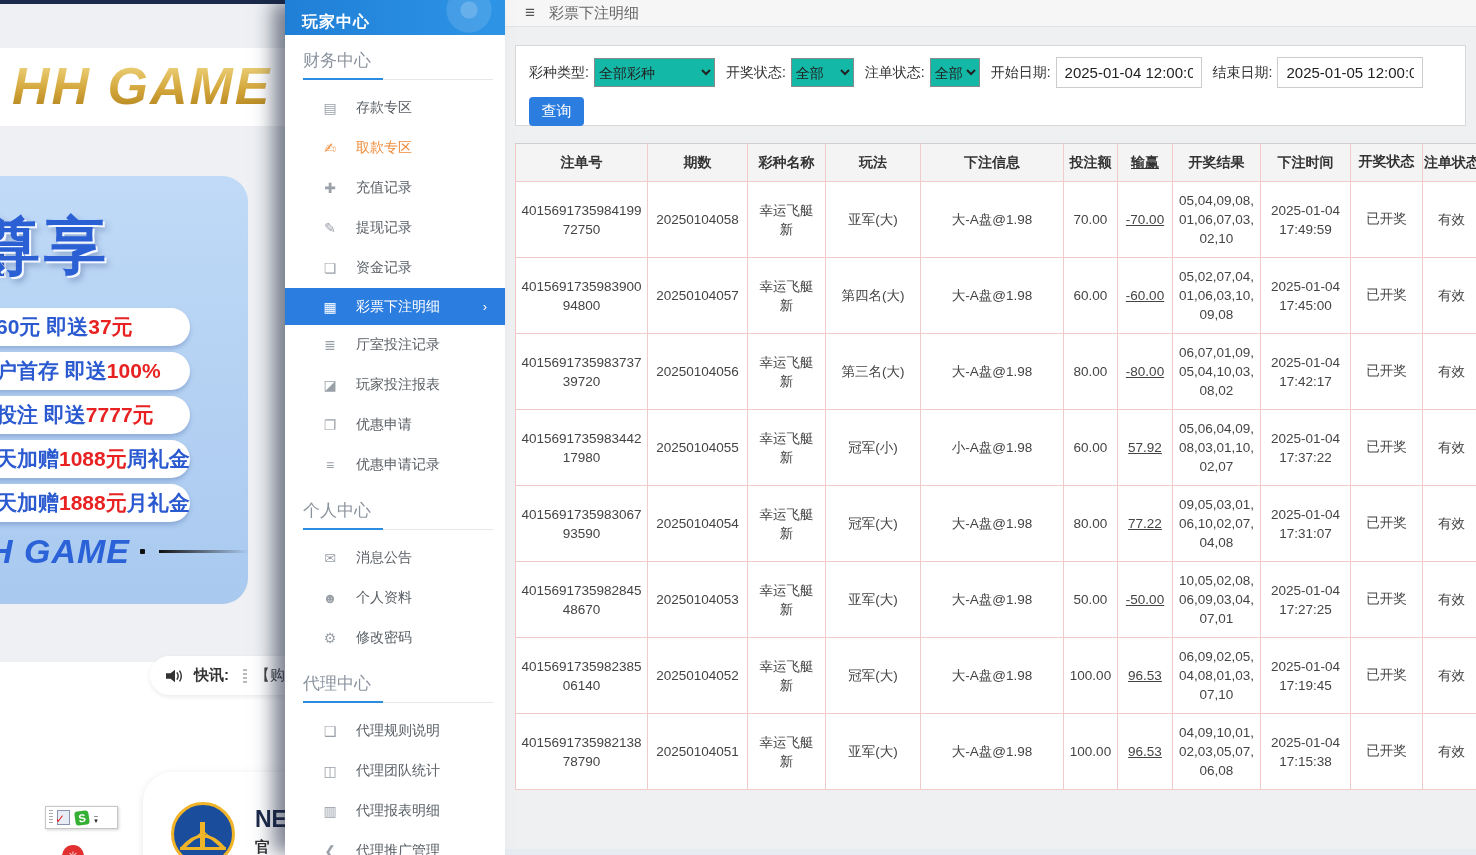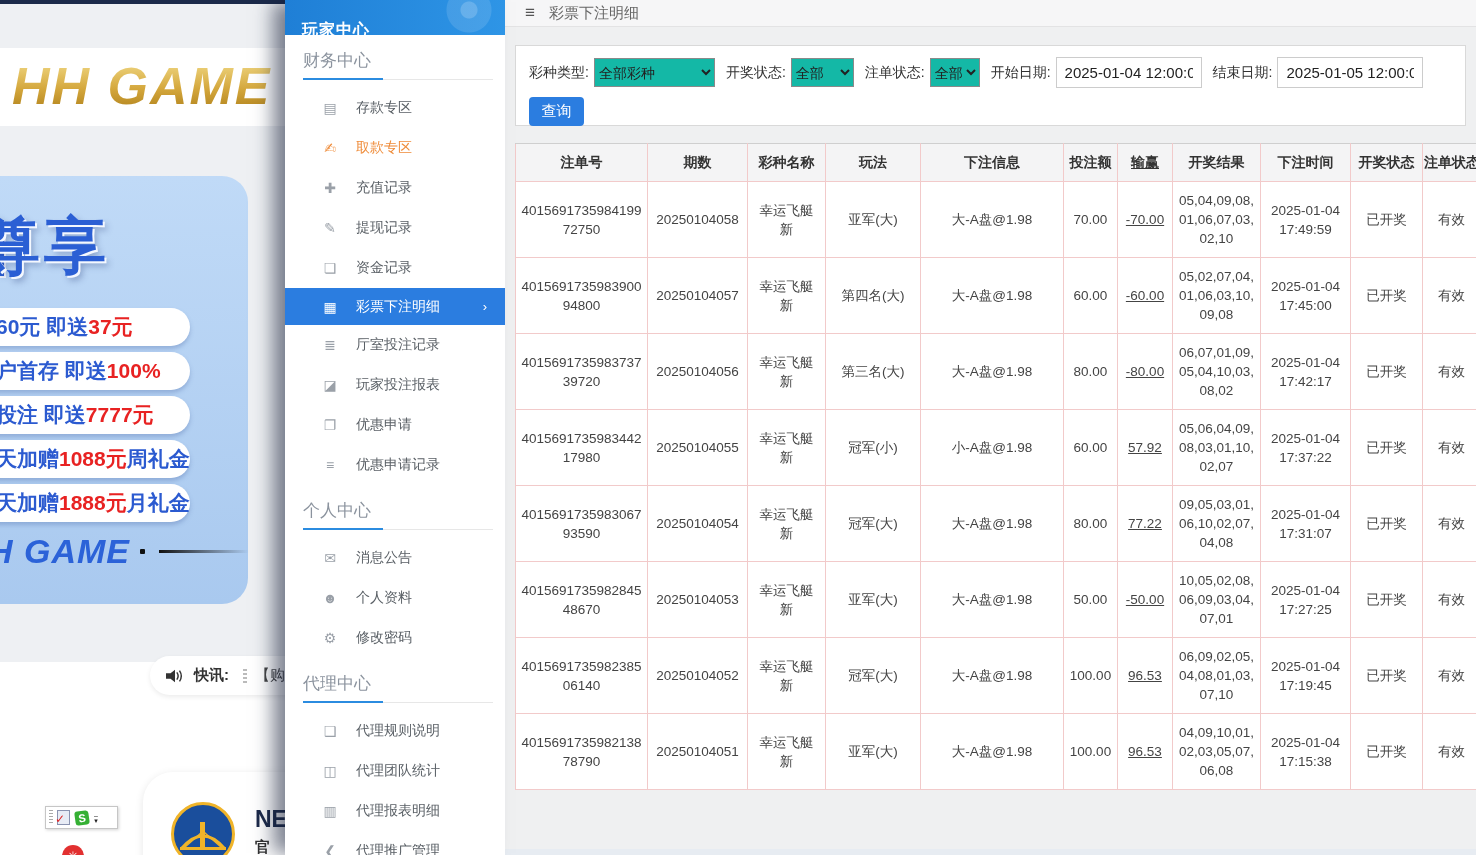--- a/index.html
+++ b/index.html
@@ -50,21 +50,21 @@
   .s-icon { width:14px; height:14px; background:#35b034; border-radius:3px; color:#fff; font-size:11px; font-weight:900;
     display:flex; align-items:center; justify-content:center; margin-right:5px; transform:rotate(-8deg); }
   .tiny-arrows { display:flex; flex-direction:column; align-items:center; line-height:5px; font-size:7px; color:#222; }
   .red-dot { position:absolute; left:62px; top:845px; width:22px; height:22px; border-radius:50%; background:#e23030;
     color:#fff; font-size:13px; display:flex; align-items:center; justify-content:center; }
 
   
   .sidebar { position:absolute; left:285px; top:0; width:220px; height:855px; background:#fff; z-index:10;
     box-shadow:-14px 0 18px -2px rgba(20,30,55,.55); }
   .side-header { height:35px; background:linear-gradient(90deg,#1f7fd6,#2e95e6);
-    position:relative; overflow:hidden; padding:20px 0 0 17px; }
+    position:relative; overflow:hidden; padding:12px 0 0 17px; }
   .side-header::after { content:""; position:absolute; right:8px; top:-12px; width:70px; height:55px; border-radius:50%;
     background:radial-gradient(circle at 60% 40%, rgba(255,255,255,.28) 0 8px, rgba(255,255,255,.12) 9px 22px, transparent 23px); }
   .side-title { color:#fff; font-size:16px; font-weight:700; letter-spacing:1px; }
   .side-sub { color:#d6ecfc; font-size:8px; letter-spacing:2px; }
   .side-section-title { color:#8b939e; font-size:17px; margin:14px 0 6px 18px; }
   .side-underline { margin:0 12px 8px 18px; border-bottom:1px solid #e7e7e7; position:relative; height:2px; }
   .side-underline::before { content:""; position:absolute; left:0; bottom:-1px; width:80px; height:2px; background:#2b8ce0; }
   .menu-item { height:40px; display:flex; align-items:center; padding-left:35px; cursor:pointer; }
   .menu-icon { width:20px; font-size:14px; color:#9aa0a8; text-align:center; }
   .menu-label { margin-left:16px; font-size:14px; color:#5a6066; }
@@ -89,21 +89,21 @@
   .query-btn { margin:9px 0 0 13px; width:55px; height:29px; background:#2b7de0; color:#fff; border:none;
     border-radius:4px; font-size:15px; cursor:pointer; font-family:inherit; }
   .bet-table { position:absolute; left:10px; top:143px; width:950px; border-collapse:collapse; table-layout:fixed;
     background:#fff; font-size:13.5px; color:#444; }
   .bet-table th, .bet-table td { border:1px solid #f2caca; text-align:center; vertical-align:middle;
     padding:3px 5px; word-break:break-all; line-height:19px; }
   .bet-table thead th { background:#f4f4f5; color:#333; font-size:14px; font-weight:700; height:38px;
     border-top:1px solid #cfcfcf; word-break:keep-all; padding:3px 1px; }
   .bet-table tbody td { height:76px; }
   .c0{width:132px;} .c1{width:100px;} .c2{width:78px;} .c3{width:95px;} .c4{width:143px;} .c5{width:54px;}
-  .c6{width:55px;text-decoration:underline;} .c7{width:88px;} .c8{width:90px;} .c9{width:72px;} .c10{width:58px;}
+  .c6{width:55px;text-decoration:underline;} .c7{width:88px;} .c8{width:90px;} .c9{width:72px;font-family:Liberation Mono, monospace;} .c10{width:58px;}
   .main-bottom-strip { position:absolute; left:0; bottom:0; width:100%; height:6px; background:#e7ecf2; }
 </style>
 </head>
 <body>
 
 <div class="page-left">
   <div class="top-line"></div>
   <div class="logo-band">
     <div class="hh-logo">HH GAME</div>
   </div>

